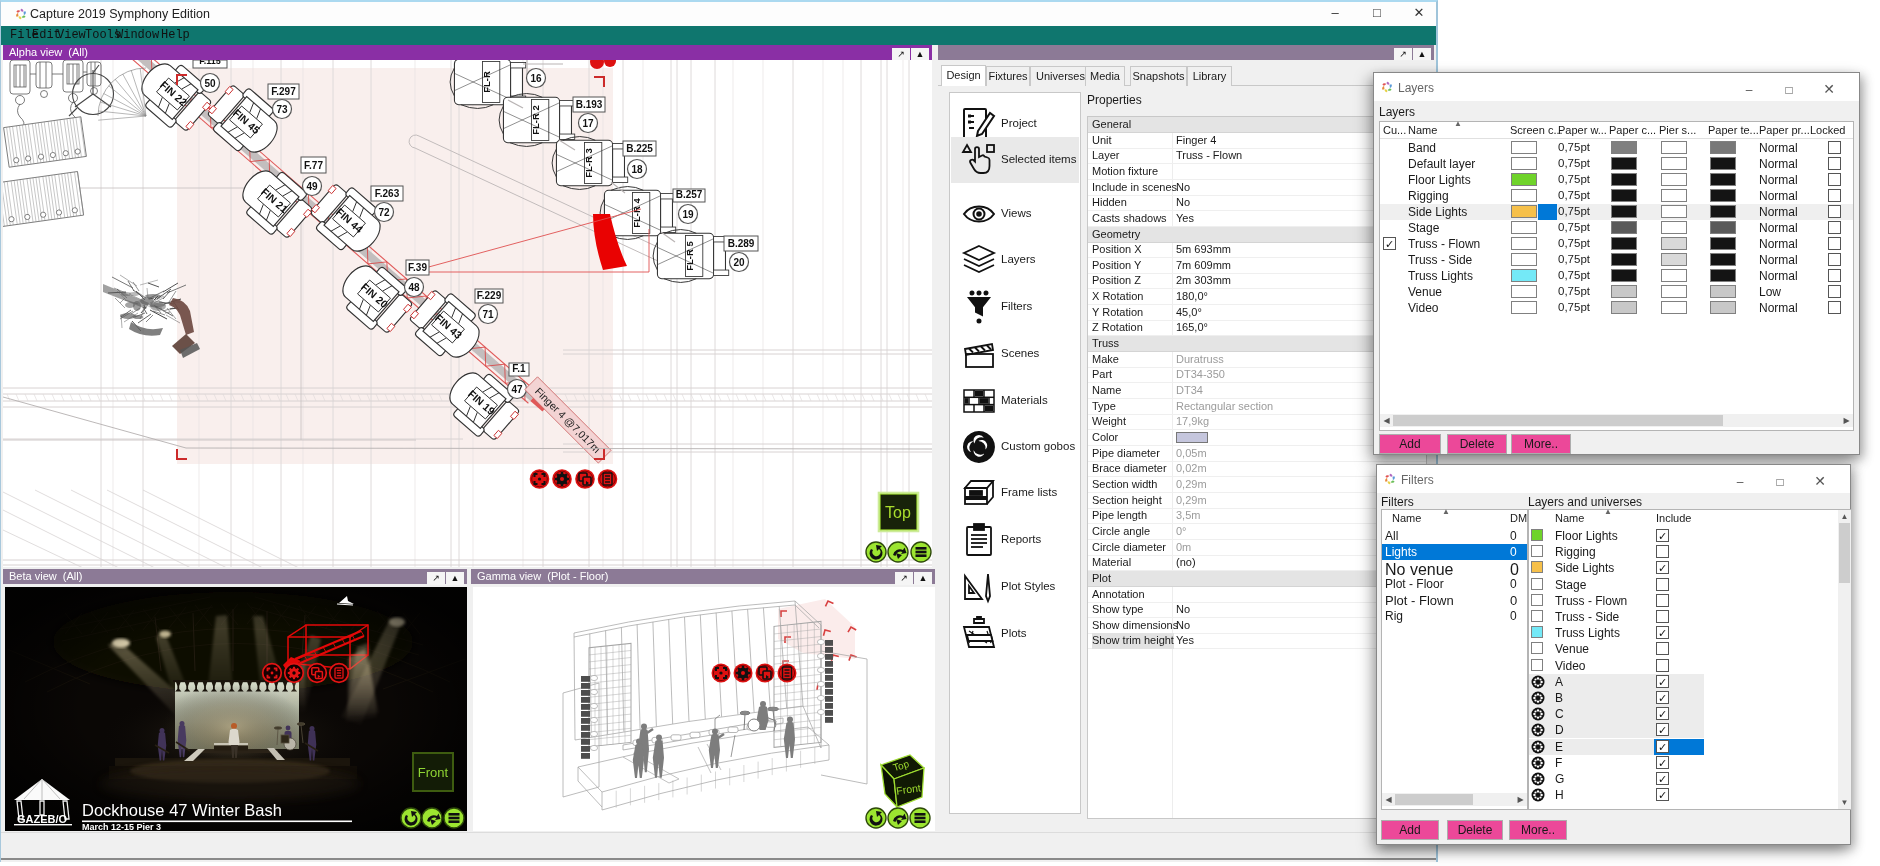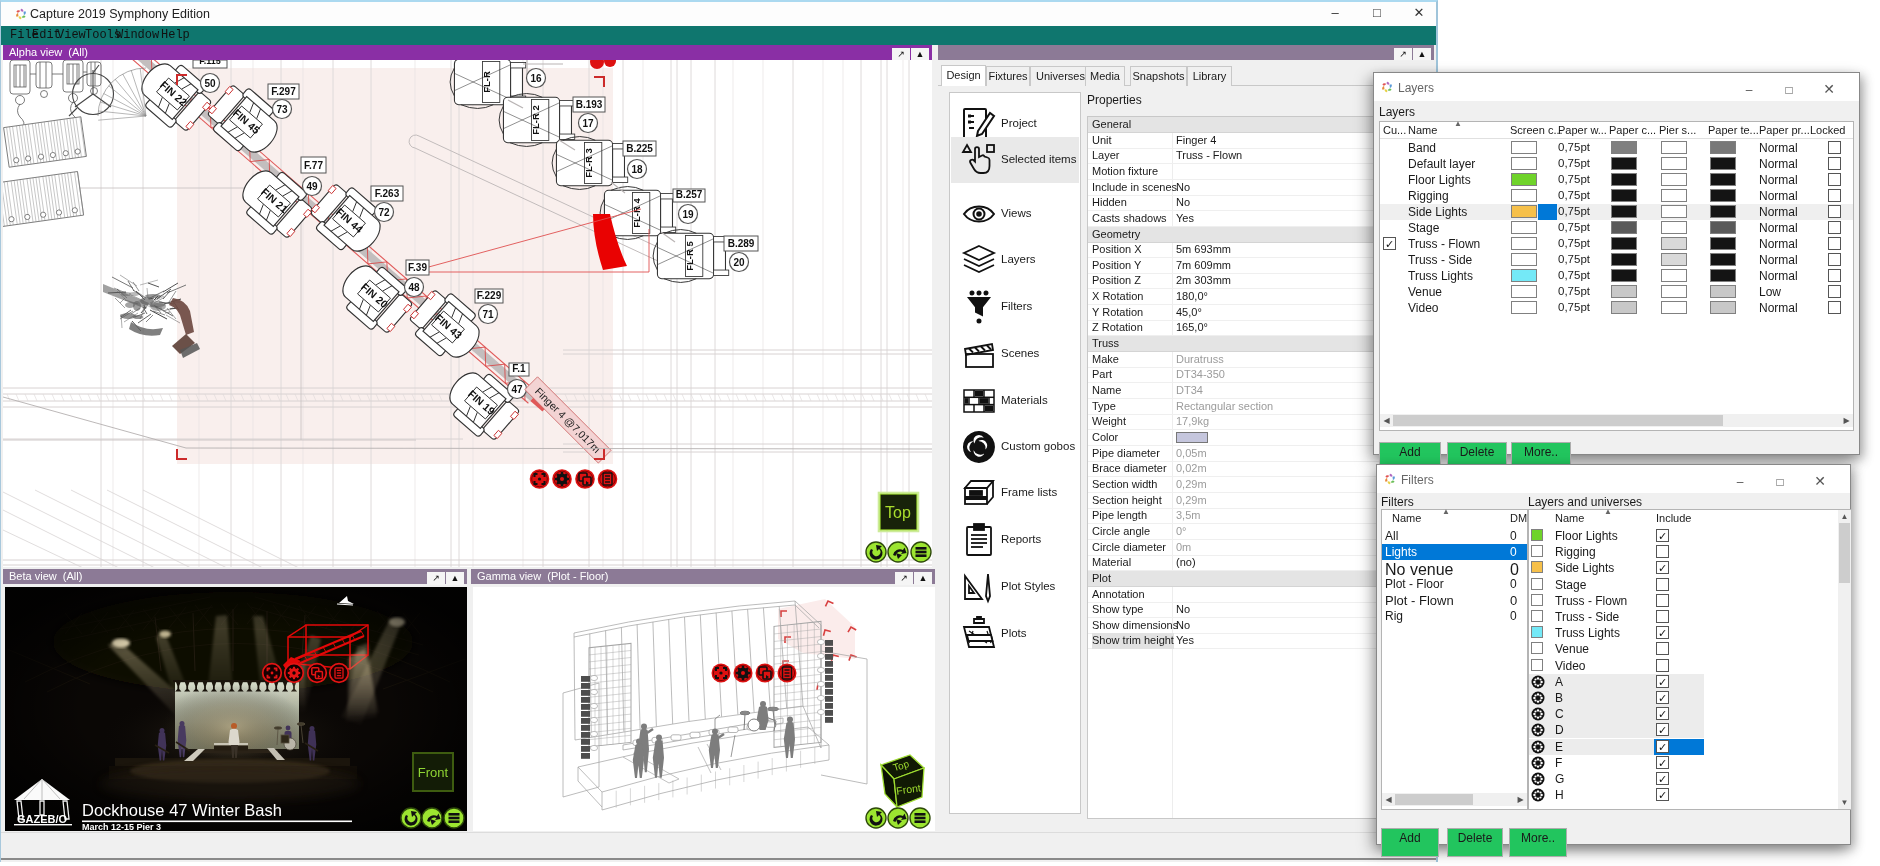--- a/index.html
+++ b/index.html
@@ -38,21 +38,21 @@
 .prow .gray{color:#9b9b9b;}
 .kline{border-bottom:1px solid #efefef;}
 
 .fwin{position:absolute;background:#f0f0f0;border:1px solid #888;box-shadow:-4px 6px 14px rgba(0,0,0,0.35),4px 4px 10px rgba(0,0,0,0.25);}
 .fwin .tbar{position:absolute;left:0;top:0;width:100%;height:28px;background:#fff;}
 .fwin .tname{position:absolute;left:24px;top:8px;font-size:12px;color:#666;}
 .fwin .tctrl{position:absolute;top:8px;right:10px;color:#555;font-size:12px;}
 .fwin .tctrl span{display:inline-block;width:40px;text-align:center;}
 .flabel{position:absolute;font-size:12px;color:#1a1a1a;}
 .lbox{position:absolute;background:#fff;border:1px solid #b4b4b4;}
-.btn{position:absolute;height:29px;background:#22c55e;border:1px solid #adadad;font-size:12px;color:#1a1a1a;text-align:center;line-height:19px;margin-top:8px;}
+.btn{position:absolute;height:20px;background:#ec4899;border:1px solid #adadad;font-size:12px;color:#1a1a1a;text-align:center;line-height:19px;}
 .hsb{position:absolute;height:13px;background:#f0f0f0;}
 .hsb .arr{position:absolute;top:0;width:13px;height:13px;color:#555;font-size:8px;text-align:center;line-height:13px;}
 .hsb .thumb{position:absolute;top:1px;height:11px;background:#cdcdcd;}
 .vsb{position:absolute;width:13px;background:#f0f0f0;}
 .vsb .arr{position:absolute;left:0;width:13px;height:13px;color:#555;font-size:8px;text-align:center;line-height:13px;}
 .vsb .thumb{position:absolute;left:1px;width:11px;background:#cdcdcd;}
 .cb{position:absolute;width:13px;height:13px;background:#fff;border:1px solid #555;font-size:11px;line-height:12px;text-align:center;color:#111;}
 .sw{position:absolute;width:26px;height:13px;border:1px solid #808080;}
 .pinw{position:absolute;width:14px;height:14px;}
 </style></head>

